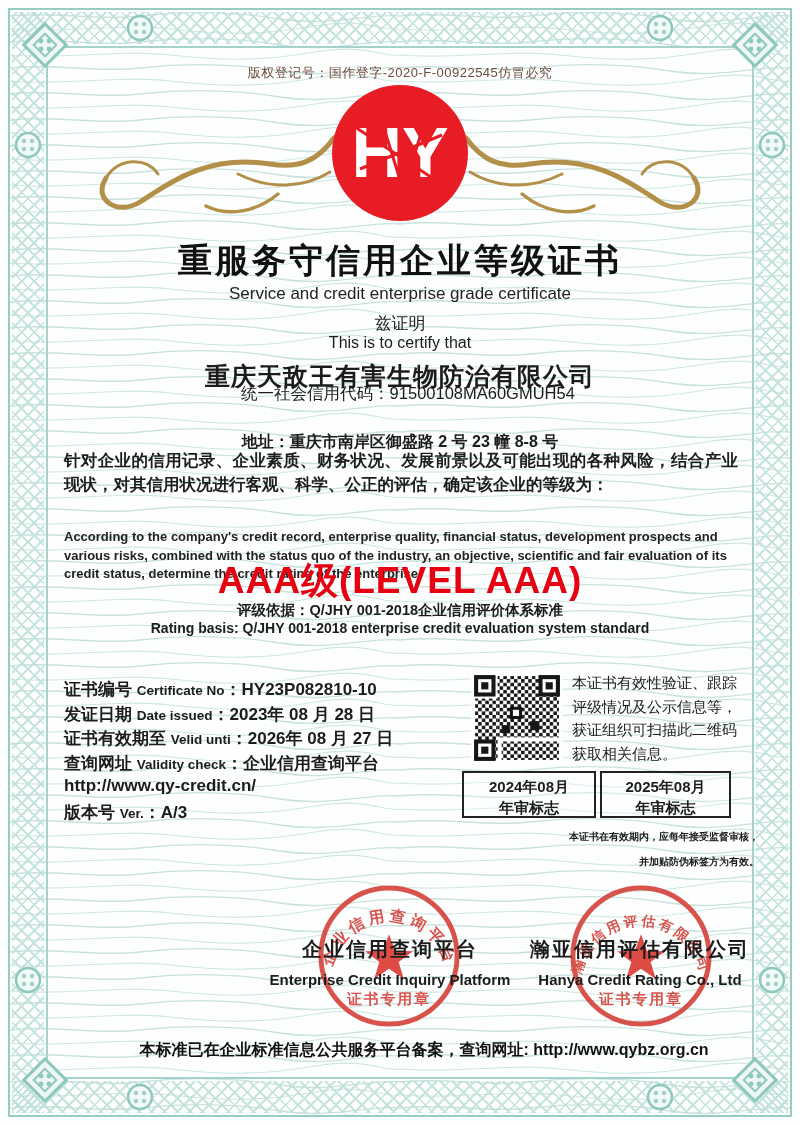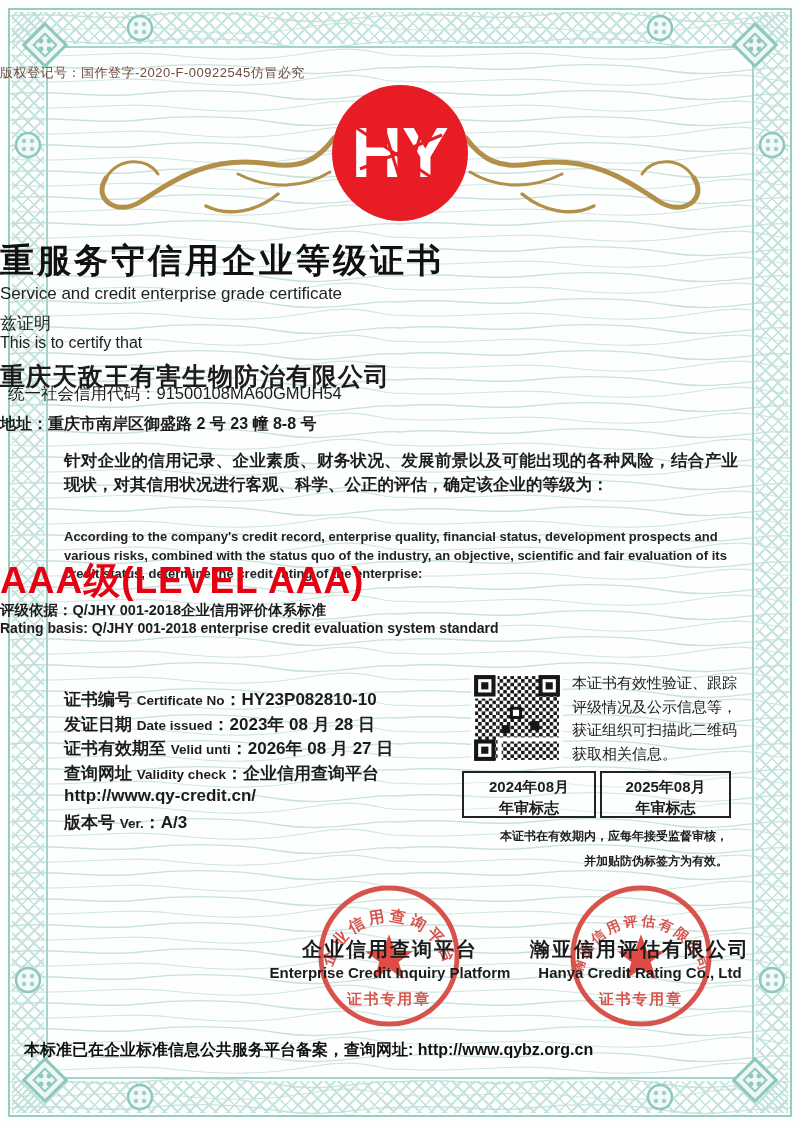--- a/index.html
+++ b/index.html
@@ -15,55 +15,55 @@
       repeating-linear-gradient(45deg,#bfe0da 0 2px,transparent 2px 9px),
       repeating-linear-gradient(-45deg,#bfe0da 0 2px,transparent 2px 9px);
     opacity:.85;}
   .strip.top{left:12px;top:12px;right:12px;height:32px;}
   .strip.bottom{left:12px;bottom:12px;right:12px;height:32px;}
   .strip.left{left:12px;top:12px;bottom:12px;width:32px;}
   .strip.right{right:12px;top:12px;bottom:12px;width:32px;}
   .corner-diamond{position:absolute;width:50px;height:50px;z-index:2;pointer-events:none;}
   .btn-orn{position:absolute;width:30px;height:30px;z-index:2;pointer-events:none;}
   
-  .ctr{position:absolute;left:0;width:800px;text-align:left;z-index:3;}
+  .ctr{position:absolute;left:0;width:800px;text-align:center;z-index:3;}
   .abs{position:absolute;z-index:3;}
   .prel{white-space:pre-line;}
   
   .copyright{top:64px;font-size:13px;color:#6e4a3f;letter-spacing:.5px;}
   .title-zh{top:238px;font-size:34px;font-weight:bold;letter-spacing:3px;color:#111;}
   .title-en{top:284px;font-size:17px;color:#222;}
   .certify-zh{top:312px;font-size:17px;}
   .certify-en{top:334px;font-size:16px;}
   .company{top:360px;font-size:25px;font-weight:bold;letter-spacing:1px;}
   .code-line{top:383px;font-size:16.5px;font-weight:normal;padding-left:8px;}
-  .addr-line{top:414px;font-size:16px;font-weight:bold;}
+  .addr-line{top:432px;font-size:16px;font-weight:bold;}
   .para-zh{left:64px;top:448px;width:674px;font-size:16.5px;line-height:24px;font-weight:bold;text-align:justify;}
   .para-en{left:64px;top:500px;width:674px;font-size:13px;line-height:18.5px;font-weight:bold;color:#222;margin-top:28px;}
   .aaa{top:556px;font-size:37px;font-weight:bold;letter-spacing:1px;}
   .basis-zh{top:601px;font-size:14.5px;font-weight:bold;}
   .basis-en{top:620px;font-size:14px;font-weight:bold;}
-  .details{left:64px;top:678px;width:400px;margin-top:10px;}
+  .details{left:64px;top:678px;width:400px;}
   .detail-row{height:24.5px;font-size:17px;white-space:nowrap;}
   .detail-row .zh{font-weight:bold;}
   .detail-row .en{font-size:13.5px;font-weight:bold;}
   .detail-row .val{font-weight:bold;}
   .qr-box{left:471px;top:672px;width:92px;height:92px;}
   .qr-text{left:572px;top:671px;width:172px;font-size:15px;line-height:23.5px;font-weight:normal;}
   .annual-box{border:2px solid #222;background:rgba(255,255,255,.25);text-align:center;
     font-size:15px;font-weight:bold;line-height:21px;padding-top:3px;box-sizing:border-box;height:47px;}
   .box1{left:462px;top:771px;width:134px;}
   .box2{left:600px;top:771px;width:131px;}
-  .superv{left:436px;top:824px;width:292px;font-size:12px;line-height:25px;
+  .superv{left:467px;top:824px;width:292px;font-size:10px;line-height:25px;
     font-weight:bold;text-align:right;}
   .stamp{position:absolute;width:148px;height:148px;z-index:3;opacity:.92;}
   .stampL{left:315px;top:882px;}
   .stampR{left:567px;top:882px;}
   .issuer-zh{font-size:20px;font-weight:bold;letter-spacing:2px;z-index:4;text-align:center;}
-  .issuer-en{font-size:15px;font-weight:bold;z-index:4;text-align:center;}
+  .issuer-en{font-size:15px;font-weight:bold;z-index:4;text-align:center;margin-top:7px;}
   .izhL{left:262px;top:936px;width:256px;}
   .ienL{left:262px;top:964px;width:256px;}
   .izhR{left:512px;top:936px;width:256px;}
   .ienR{left:512px;top:964px;width:256px;}
   .footer-line{top:1040px;font-size:16px;font-weight:bold;color:#111;margin-left:24px;}
   .logo-wrap{left:330px;top:83px;width:140px;height:140px;}
   .flourish{top:116px;width:252px;height:106px;}
   .flL{left:88px;}
   .flR{left:460px;transform:scaleX(-1);}
 </style>

